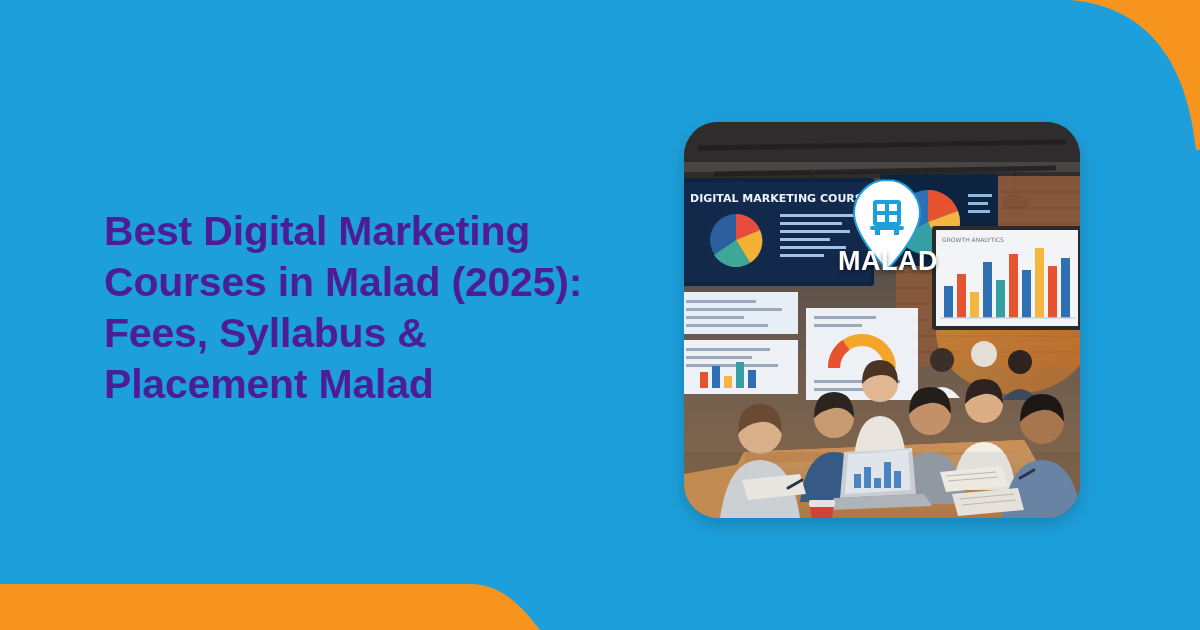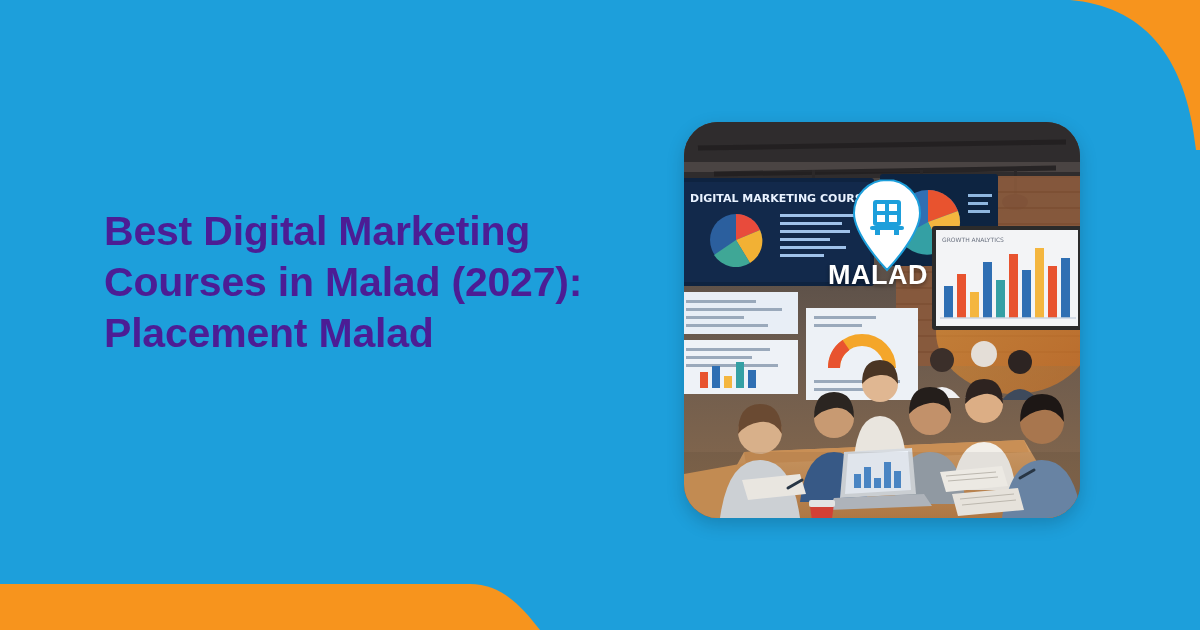--- a/index.html
+++ b/index.html
@@ -56,22 +56,23 @@
 
   
   .pin {
     position: absolute;
     left: 850px; top: 178px;
     width: 74px; height: 98px;
   }
   .pin svg { display: block; }
   .pin-label {
     position: absolute;
-    left: 828px; top: 260px;
+    left: 828px; top: 246px;
     width: 120px;
+    text-align: center;
     color: #ffffff;
     font-size: 27px;
     font-weight: bold;
     letter-spacing: 0.5px;
     text-shadow: 0 2px 4px rgba(0,0,0,0.45);
   }
 </style>
 </head>
 <body>
 
@@ -84,21 +85,22 @@
   </div>
 
   <div class="corner-bl">
     <svg width="560" height="70" viewBox="0 0 560 70" xmlns="http://www.w3.org/2000/svg">
       <path d="M0 70 V24 H470 C500 24 520 44 540 70 Z" fill="#f7941d"></path>
     </svg>
   </div>
 
   <div class="headline">
     <span class="ln">Best Digital Marketing</span>
-    <span class="ln">Courses in Malad (2027):</span>
+    <span class="ln">Courses in Malad (2025):</span>
+    <span class="ln">Fees, Syllabus &amp;</span>
     <span class="ln">Placement Malad</span>
   </div>
 
   <div class="photo-card">
     <svg viewBox="0 0 396 396" xmlns="http://www.w3.org/2000/svg" preserveAspectRatio="xMidYMid slice">
       <defs>
         <linearGradient id="wallg" x1="0" y1="0" x2="0" y2="1">
           <stop offset="0%" stop-color="#3c3a3c"></stop>
           <stop offset="55%" stop-color="#6a5a4e"></stop>
           <stop offset="100%" stop-color="#8a6a4c"></stop>

